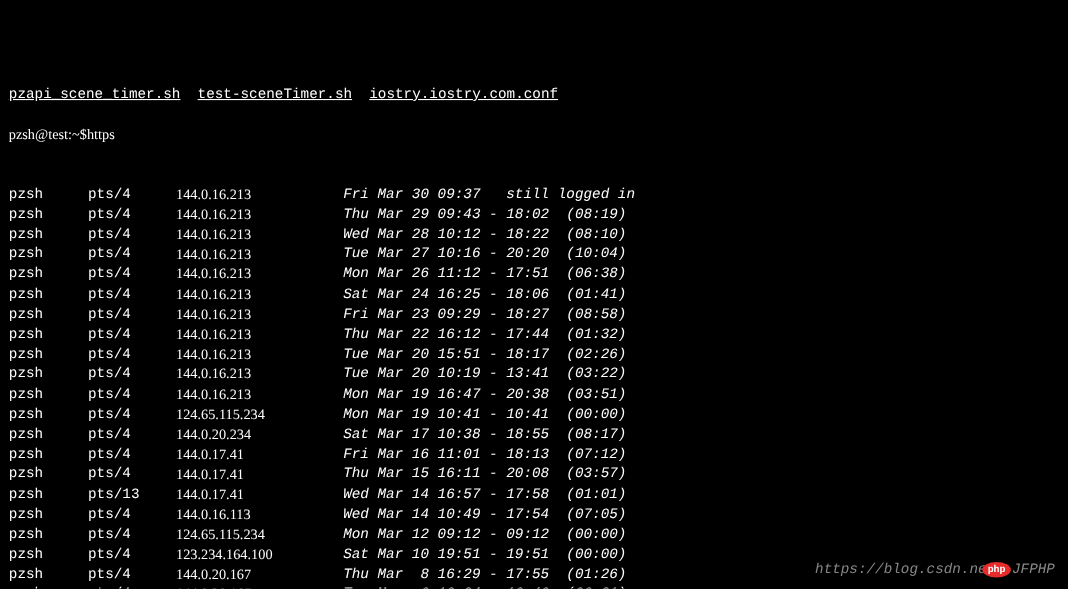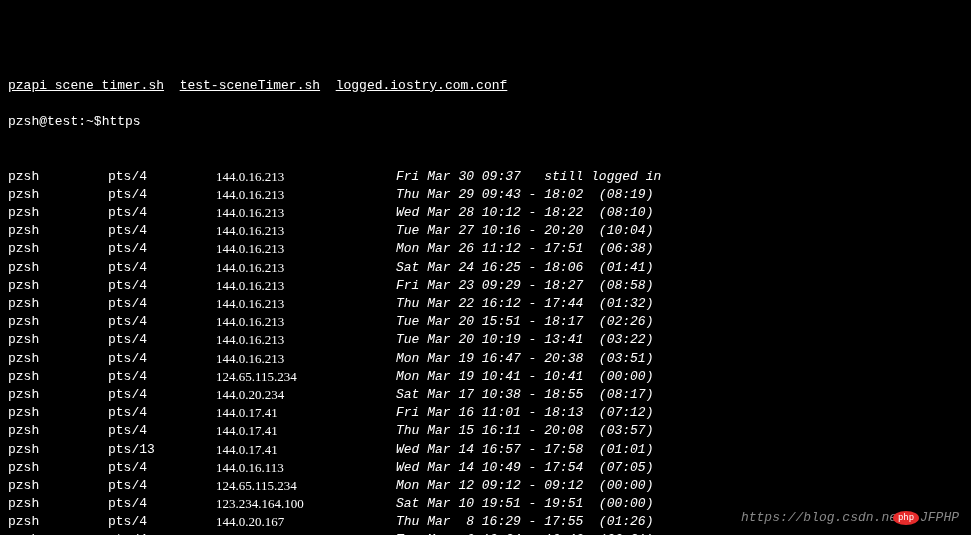--- a/index.html
+++ b/index.html
@@ -22,24 +22,24 @@
     }
     .line {
       display: block;
     }
     .top-files span {
       text-decoration: underline;
       text-align: center;
     }
     .prompt-line {
       display: flex;
+      font-family: Liberation Serif, serif;
     }
     .row {
       display: flex;
-      gap: 28px;
     }
     .col-user { width: 72px; }
     .col-tty { width: 80px; }
     .col-ip { width: 152px; font-family: Liberation Serif, serif; }
     .col-time { flex: 1; font-style: italic; }
     .watermark {
       position: absolute;
       bottom: 8px;
       right: 12px;
       color: #888;
@@ -53,35 +53,35 @@
       display: inline-flex;
       align-items: center;
       justify-content: center;
       background: #e52b2b;
       color: #fff;
       border-radius: 50%;
       width: 26px;
       height: 14px;
       font-size: 9px;
       font-style: normal;
-      font-weight: normal;
+      font-weight: bold;
       margin-right: -1px;
       margin-left: -6px;
     }
     .wm-tail {
       font-style: italic;
       text-align: center;
     }
   </style>
 </head>
 <body>
 
 
 
-<div class="line top-files"><span>pzapi_scene_timer.sh</span>  <span>test-sceneTimer.sh</span>  <span>logged.iostry.com.conf</span></div>
+<div class="line top-files"><span>pzapi_scene_timer.sh</span>  <span>test-sceneTimer.sh</span>  <span>iostry.iostry.com.conf</span></div>
 <div class="line prompt-line"><span>pzsh@test:~$</span> <span>https</span></div>
 
 <div id="output"><div class="row"><span class="col-user">pzsh</span><span class="col-tty">pts/4</span><span class="col-ip">144.0.16.213</span><span class="col-time">Fri Mar 30 09:37   still logged in</span></div><div class="row"><span class="col-user">pzsh</span><span class="col-tty">pts/4</span><span class="col-ip">144.0.16.213</span><span class="col-time">Thu Mar 29 09:43 - 18:02  (08:19)</span></div><div class="row"><span class="col-user">pzsh</span><span class="col-tty">pts/4</span><span class="col-ip">144.0.16.213</span><span class="col-time">Wed Mar 28 10:12 - 18:22  (08:10)</span></div><div class="row"><span class="col-user">pzsh</span><span class="col-tty">pts/4</span><span class="col-ip">144.0.16.213</span><span class="col-time">Tue Mar 27 10:16 - 20:20  (10:04)</span></div><div class="row"><span class="col-user">pzsh</span><span class="col-tty">pts/4</span><span class="col-ip">144.0.16.213</span><span class="col-time">Mon Mar 26 11:12 - 17:51  (06:38)</span></div><div class="row"><span class="col-user">pzsh</span><span class="col-tty">pts/4</span><span class="col-ip">144.0.16.213</span><span class="col-time">Sat Mar 24 16:25 - 18:06  (01:41)</span></div><div class="row"><span class="col-user">pzsh</span><span class="col-tty">pts/4</span><span class="col-ip">144.0.16.213</span><span class="col-time">Fri Mar 23 09:29 - 18:27  (08:58)</span></div><div class="row"><span class="col-user">pzsh</span><span class="col-tty">pts/4</span><span class="col-ip">144.0.16.213</span><span class="col-time">Thu Mar 22 16:12 - 17:44  (01:32)</span></div><div class="row"><span class="col-user">pzsh</span><span class="col-tty">pts/4</span><span class="col-ip">144.0.16.213</span><span class="col-time">Tue Mar 20 15:51 - 18:17  (02:26)</span></div><div class="row"><span class="col-user">pzsh</span><span class="col-tty">pts/4</span><span class="col-ip">144.0.16.213</span><span class="col-time">Tue Mar 20 10:19 - 13:41  (03:22)</span></div><div class="row"><span class="col-user">pzsh</span><span class="col-tty">pts/4</span><span class="col-ip">144.0.16.213</span><span class="col-time">Mon Mar 19 16:47 - 20:38  (03:51)</span></div><div class="row"><span class="col-user">pzsh</span><span class="col-tty">pts/4</span><span class="col-ip">124.65.115.234</span><span class="col-time">Mon Mar 19 10:41 - 10:41  (00:00)</span></div><div class="row"><span class="col-user">pzsh</span><span class="col-tty">pts/4</span><span class="col-ip">144.0.20.234</span><span class="col-time">Sat Mar 17 10:38 - 18:55  (08:17)</span></div><div class="row"><span class="col-user">pzsh</span><span class="col-tty">pts/4</span><span class="col-ip">144.0.17.41</span><span class="col-time">Fri Mar 16 11:01 - 18:13  (07:12)</span></div><div class="row"><span class="col-user">pzsh</span><span class="col-tty">pts/4</span><span class="col-ip">144.0.17.41</span><span class="col-time">Thu Mar 15 16:11 - 20:08  (03:57)</span></div><div class="row"><span class="col-user">pzsh</span><span class="col-tty">pts/13</span><span class="col-ip">144.0.17.41</span><span class="col-time">Wed Mar 14 16:57 - 17:58  (01:01)</span></div><div class="row"><span class="col-user">pzsh</span><span class="col-tty">pts/4</span><span class="col-ip">144.0.16.113</span><span class="col-time">Wed Mar 14 10:49 - 17:54  (07:05)</span></div><div class="row"><span class="col-user">pzsh</span><span class="col-tty">pts/4</span><span class="col-ip">124.65.115.234</span><span class="col-time">Mon Mar 12 09:12 - 09:12  (00:00)</span></div><div class="row"><span class="col-user">pzsh</span><span class="col-tty">pts/4</span><span class="col-ip">123.234.164.100</span><span class="col-time">Sat Mar 10 19:51 - 19:51  (00:00)</span></div><div class="row"><span class="col-user">pzsh</span><span class="col-tty">pts/4</span><span class="col-ip">144.0.20.167</span><span class="col-time">Thu Mar  8 16:29 - 17:55  (01:26)</span></div><div class="row"><span class="col-user">pzsh</span><span class="col-tty">pts/4</span><span class="col-ip">144.0.20.167</span><span class="col-time">Tue Mar  6 10:24 - 16:46  (06:21)</span></div></div>
 
 <div class="watermark">
   <span>https://blog.csdn.ne</span><span class="php-badge">php</span><span class="wm-tail">JFPHP</span>
 </div>
 
 
 

